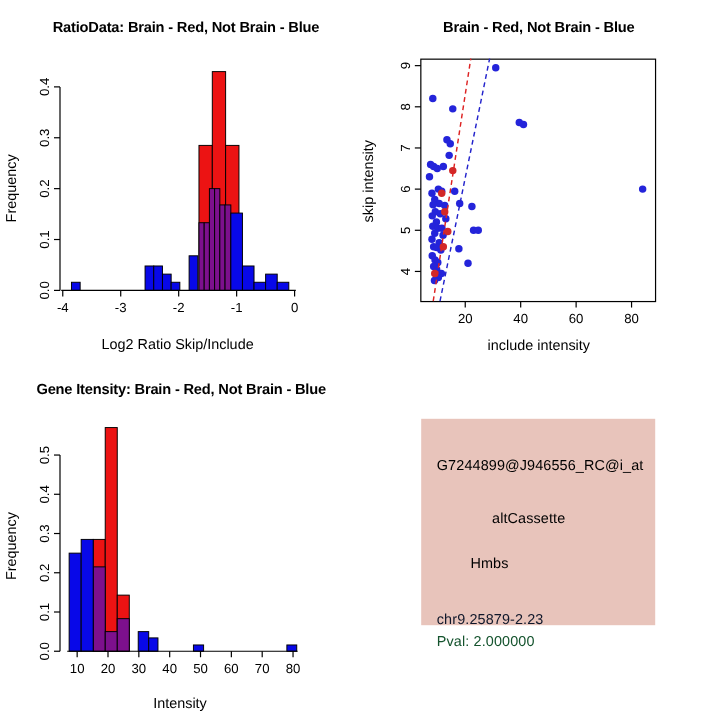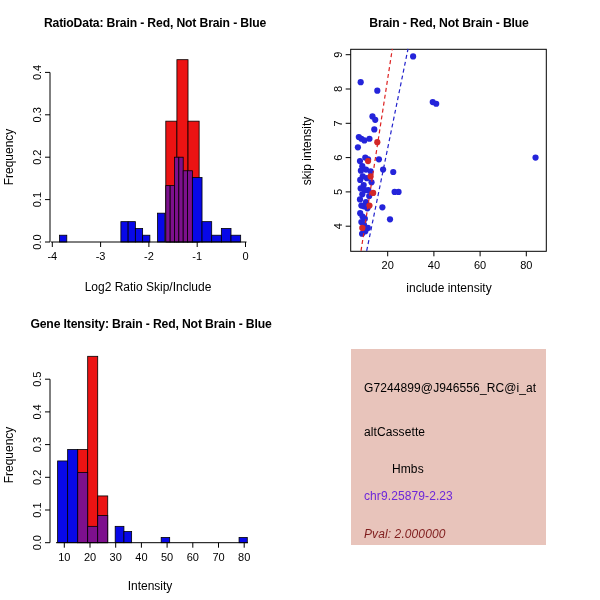--- a/index.html
+++ b/index.html
@@ -3,21 +3,21 @@
 <meta charset="utf-8">
 <style>
   html,body{margin:0;padding:0;background:#ffffff;}
   body{width:600px;height:600px;position:relative;font-family:"Liberation Sans",sans-serif;}
   .fig{position:absolute;left:0;top:0;width:600px;height:600px;background:#fff;}
   .panel{position:absolute;width:300px;height:300px;}
   .panel svg{position:absolute;left:0;top:0;}
   svg text{font-family:"Liberation Sans",sans-serif;fill:#000;}
   .title{font-size:12.2px;font-weight:bold;letter-spacing:-0.15px;}
   .alab{font-size:12px;}
-  .infobox{position:absolute;left:51px;top:49px;width:195px;height:196px;}
+  .infobox{position:absolute;left:51px;top:49px;width:195px;height:172px;}
   .iline{position:absolute;left:13px;font-size:12px;white-space:nowrap;letter-spacing:0.1px;}
 </style>
 </head>
 <body>
 
 <div class="fig">
 
   <div class="panel" style="left:0;top:0">
     <svg width="300" height="300">
       <g id="g-hist1">
@@ -208,20 +208,20 @@
         </g>
       <text class="title" x="151" y="28" text-anchor="middle">Gene Itensity: Brain - Red, Not Brain - Blue</text>
       <text class="alab" x="150" y="290" text-anchor="middle">Intensity</text>
       <text class="alab" x="13" y="155" transform="rotate(-90 13 155)" text-anchor="middle">Frequency</text>
     </svg>
   </div>
 
   <div class="panel" style="left:300px;top:300px">
     <div class="infobox" id="infobox" style="background: rgb(232, 196, 187);">
       <div class="iline" style="top: 32px; color: rgb(0, 0, 0);">G7244899@J946556_RC@i_at</div>
-      <div class="iline" style="top: 76px; color: rgb(0, 0, 0);">altCassette</div>
+      <div class="iline" style="top: 76px; color: rgb(0, 0, 0); margin-left: 46px;">altCassette</div>
       <div class="iline" style="top: 113px; color: rgb(0, 0, 0); margin-left: 28px;">Hmbs</div>
-      <div class="iline" style="top: 140px; color: #6d28d9;">chr9.25879-2.23</div>
-      <div class="iline" style="top: 178px; color: #7f1d1d; font-style: italic;">Pval: 2.000000</div>
+      <div class="iline" style="top: 160px; color: #0f172a;">chr9.25879-2.23</div>
+      <div class="iline" style="top: 178px; color: #14532d;">Pval: 2.000000</div>
     </div>
   </div>
 
 </div>
 
 </body></html>

